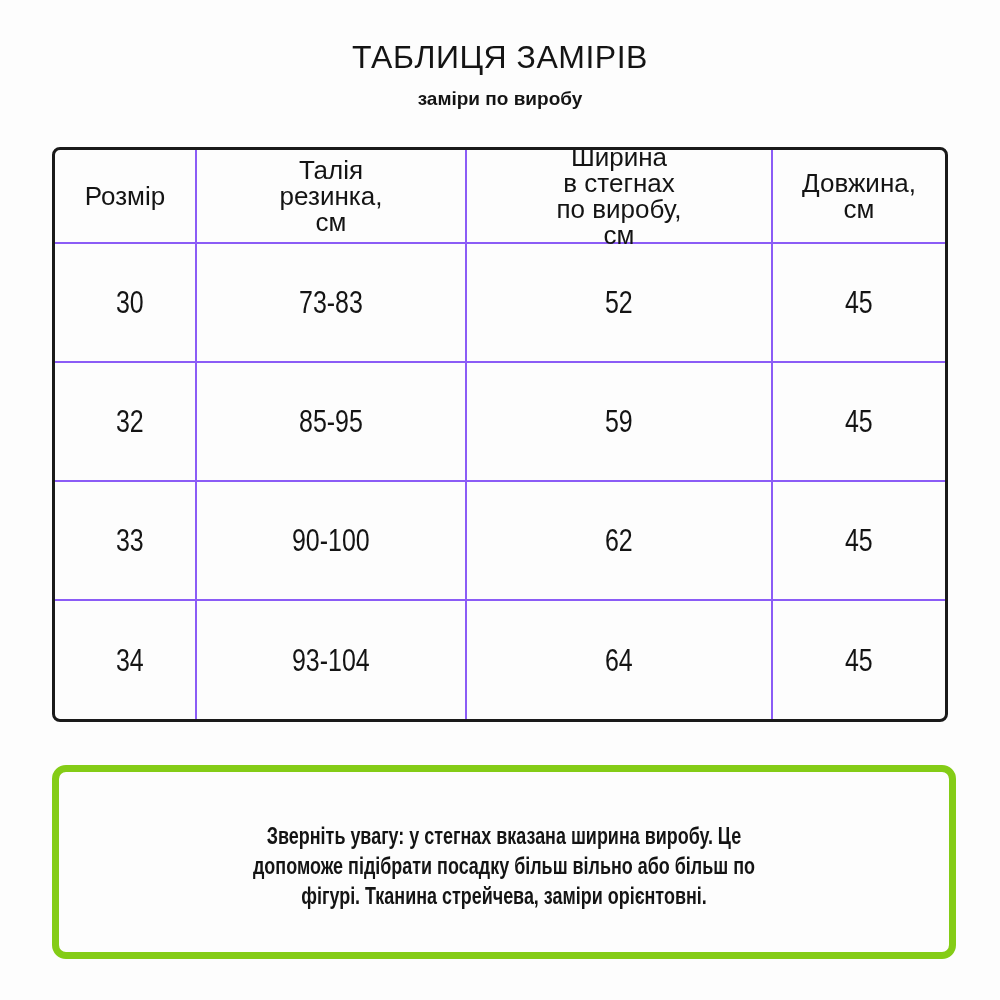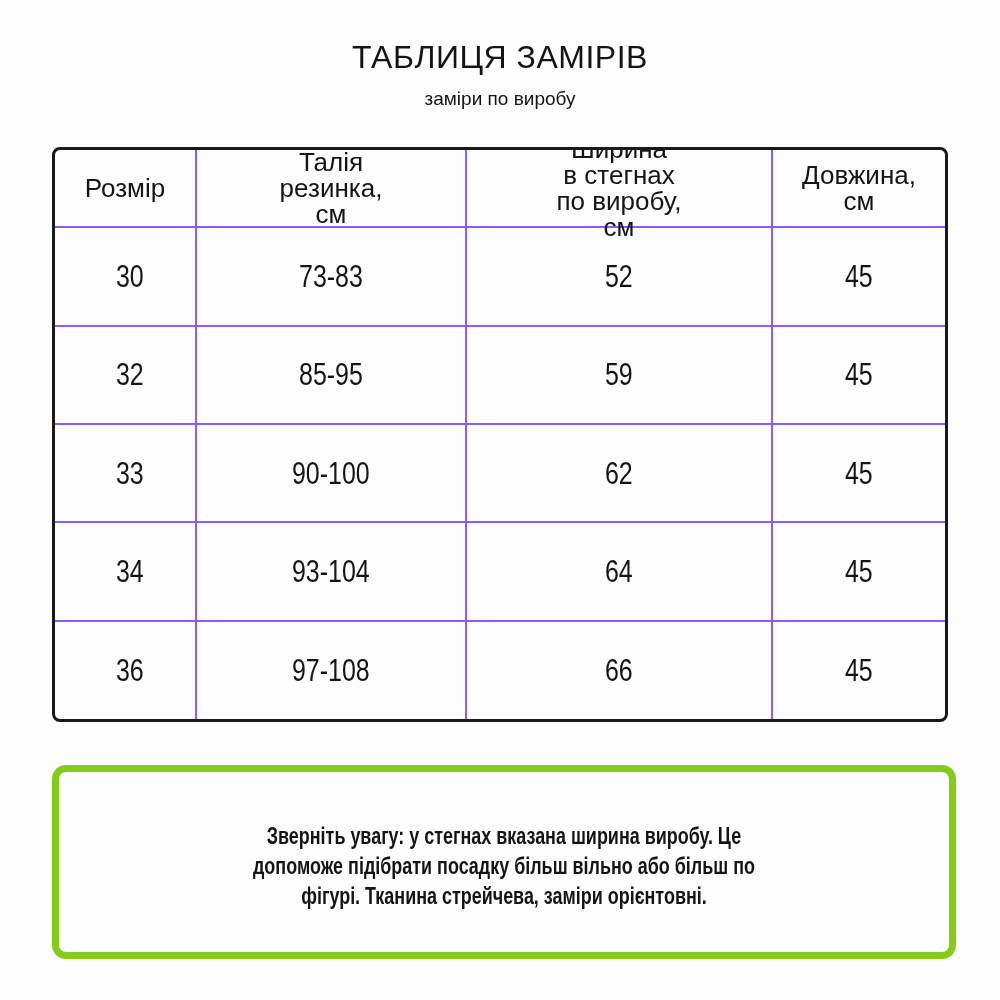--- a/index.html
+++ b/index.html
@@ -30,21 +30,21 @@
     color: #141414;
   }
   .subtitle {
     position: absolute;
     top: 87px;
     left: 0;
     width: 1000px;
     text-align: center;
     font-size: 19px;
     line-height: 24px;
-    font-weight: 400;
+    font-weight: 700;
     color: #141414;
   }
 
   
   .table-wrap {
     position: absolute;
     left: 52px;
     top: 147px;
     width: 890px;
     height: 569px;
@@ -177,25 +177,19 @@
       <td><span class="cond">90-100</span></td>
       <td><span class="cond">62</span></td>
       <td><span class="cond">45</span></td>
     </tr>
     <tr class="data-row">
       <td><span class="cond">34</span></td>
       <td><span class="cond">93-104</span></td>
       <td><span class="cond">64</span></td>
       <td><span class="cond">45</span></td>
     </tr>
-    <tr class="data-row">
-      <td><span class="cond">36</span></td>
-      <td><span class="cond">97-108</span></td>
-      <td><span class="cond">66</span></td>
-      <td><span class="cond">45</span></td>
-    </tr>
   </tbody>
     </table>
 </div>
 
 <div class="note-box">
   <div class="note-text">Зверніть увагу: у стегнах вказана ширина виробу. Це допоможе підібрати посадку більш вільно або більш по фігурі. Тканина стрейчева, заміри орієнтовні.</div>
 </div>
 
 </body></html>

